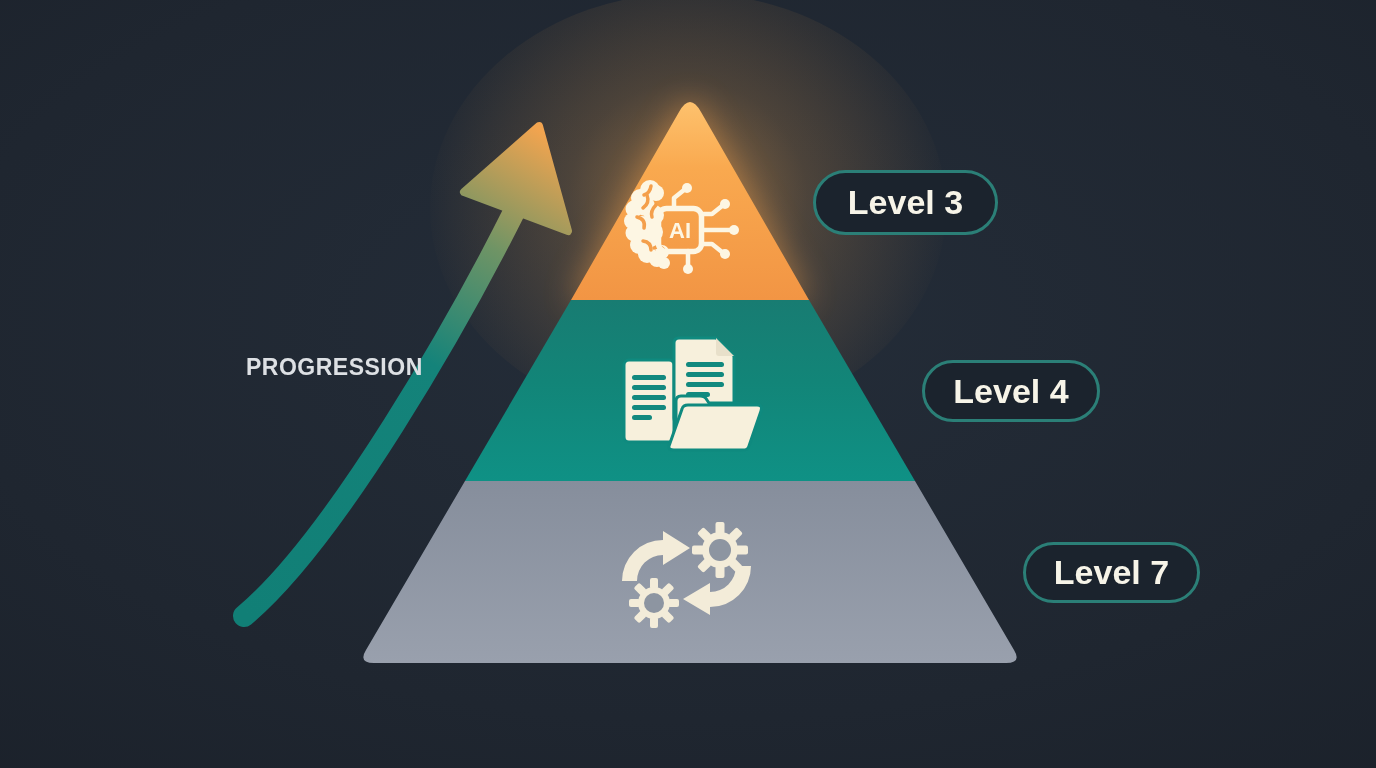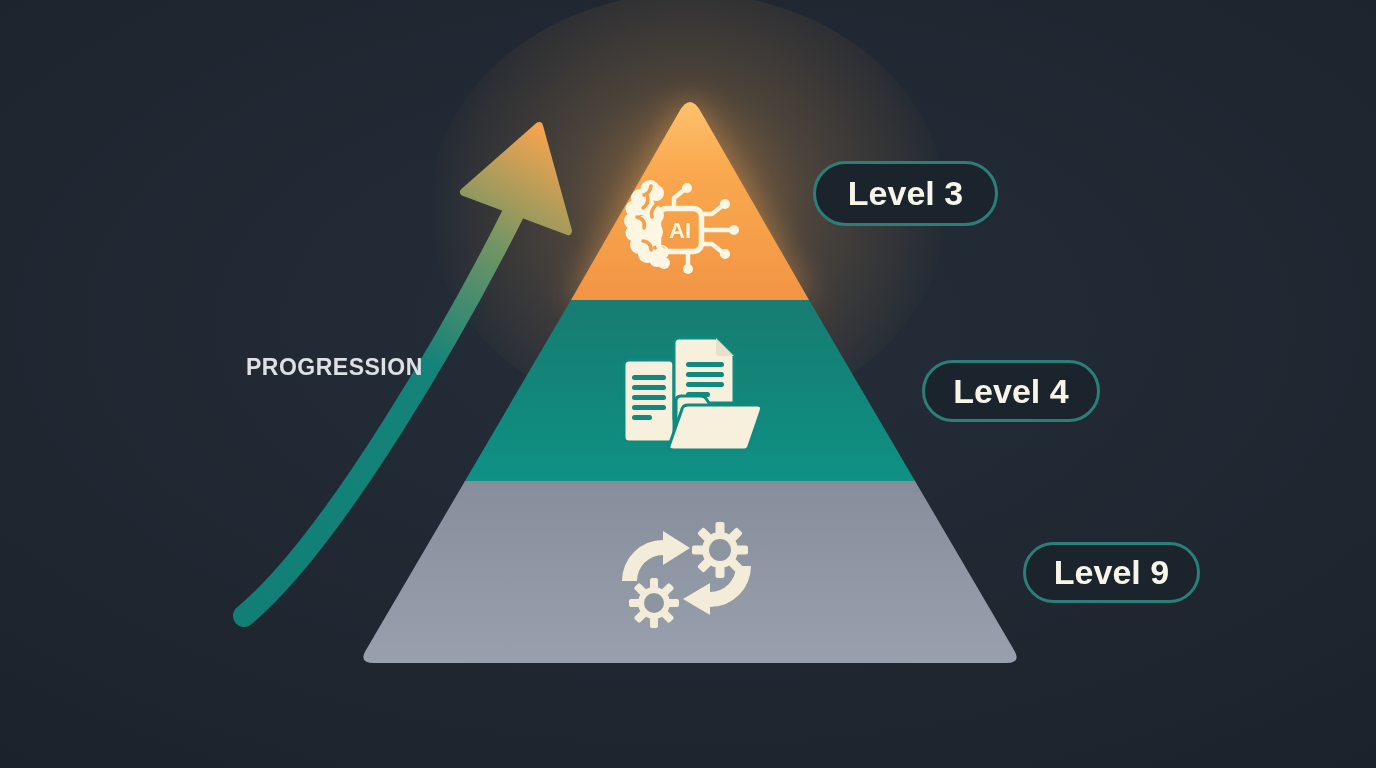--- a/index.html
+++ b/index.html
@@ -12,21 +12,21 @@
   .progression-label{
     position:absolute;left:246px;top:354px;width:154px;text-align:left;
     font-size:23px;font-weight:700;letter-spacing:.5px;color:#dde0e4;
   }
   .badge{
     position:absolute;box-sizing:border-box;
     display:flex;align-items:center;justify-content:center;
     border:3px solid #2b7f77;border-radius:40px;background:#1b232d;
     color:#f7f4e8;font-size:34px;font-weight:700;
   }
-  .badge-3{left:813px;top:161px;width:185px;height:65px;}
+  .badge-3{left:813px;top:170px;width:185px;height:65px;}
   .badge-2{left:922px;top:360px;width:178px;height:62px;}
   .badge-1{left:1023px;top:542px;width:177px;height:61px;}
 </style>
 </head>
 <body>
 
 <div class="stage">
 
   <svg class="scene" width="1376" height="768" viewBox="0 0 1376 768">
     <defs>
@@ -173,15 +173,15 @@
     <g>
       <path d="M244,616 C336,539 460,320 516,208" fill="none" stroke="url(#gArrow)" stroke-width="22" stroke-linecap="round"></path>
       <path d="M539,126 L464,192 L568,231 Z" fill="url(#gArrow)" stroke="url(#gArrow)" stroke-width="8" stroke-linejoin="round"></path>
     </g>
   </svg>
 
   <div class="progression-label">PROGRESSION</div>
 
   <div class="badge badge-3">Level 3</div>
   <div class="badge badge-2">Level 4</div>
-  <div class="badge badge-1">Level 9</div>
+  <div class="badge badge-1">Level 7</div>
 
 </div>
 
 </body></html>

